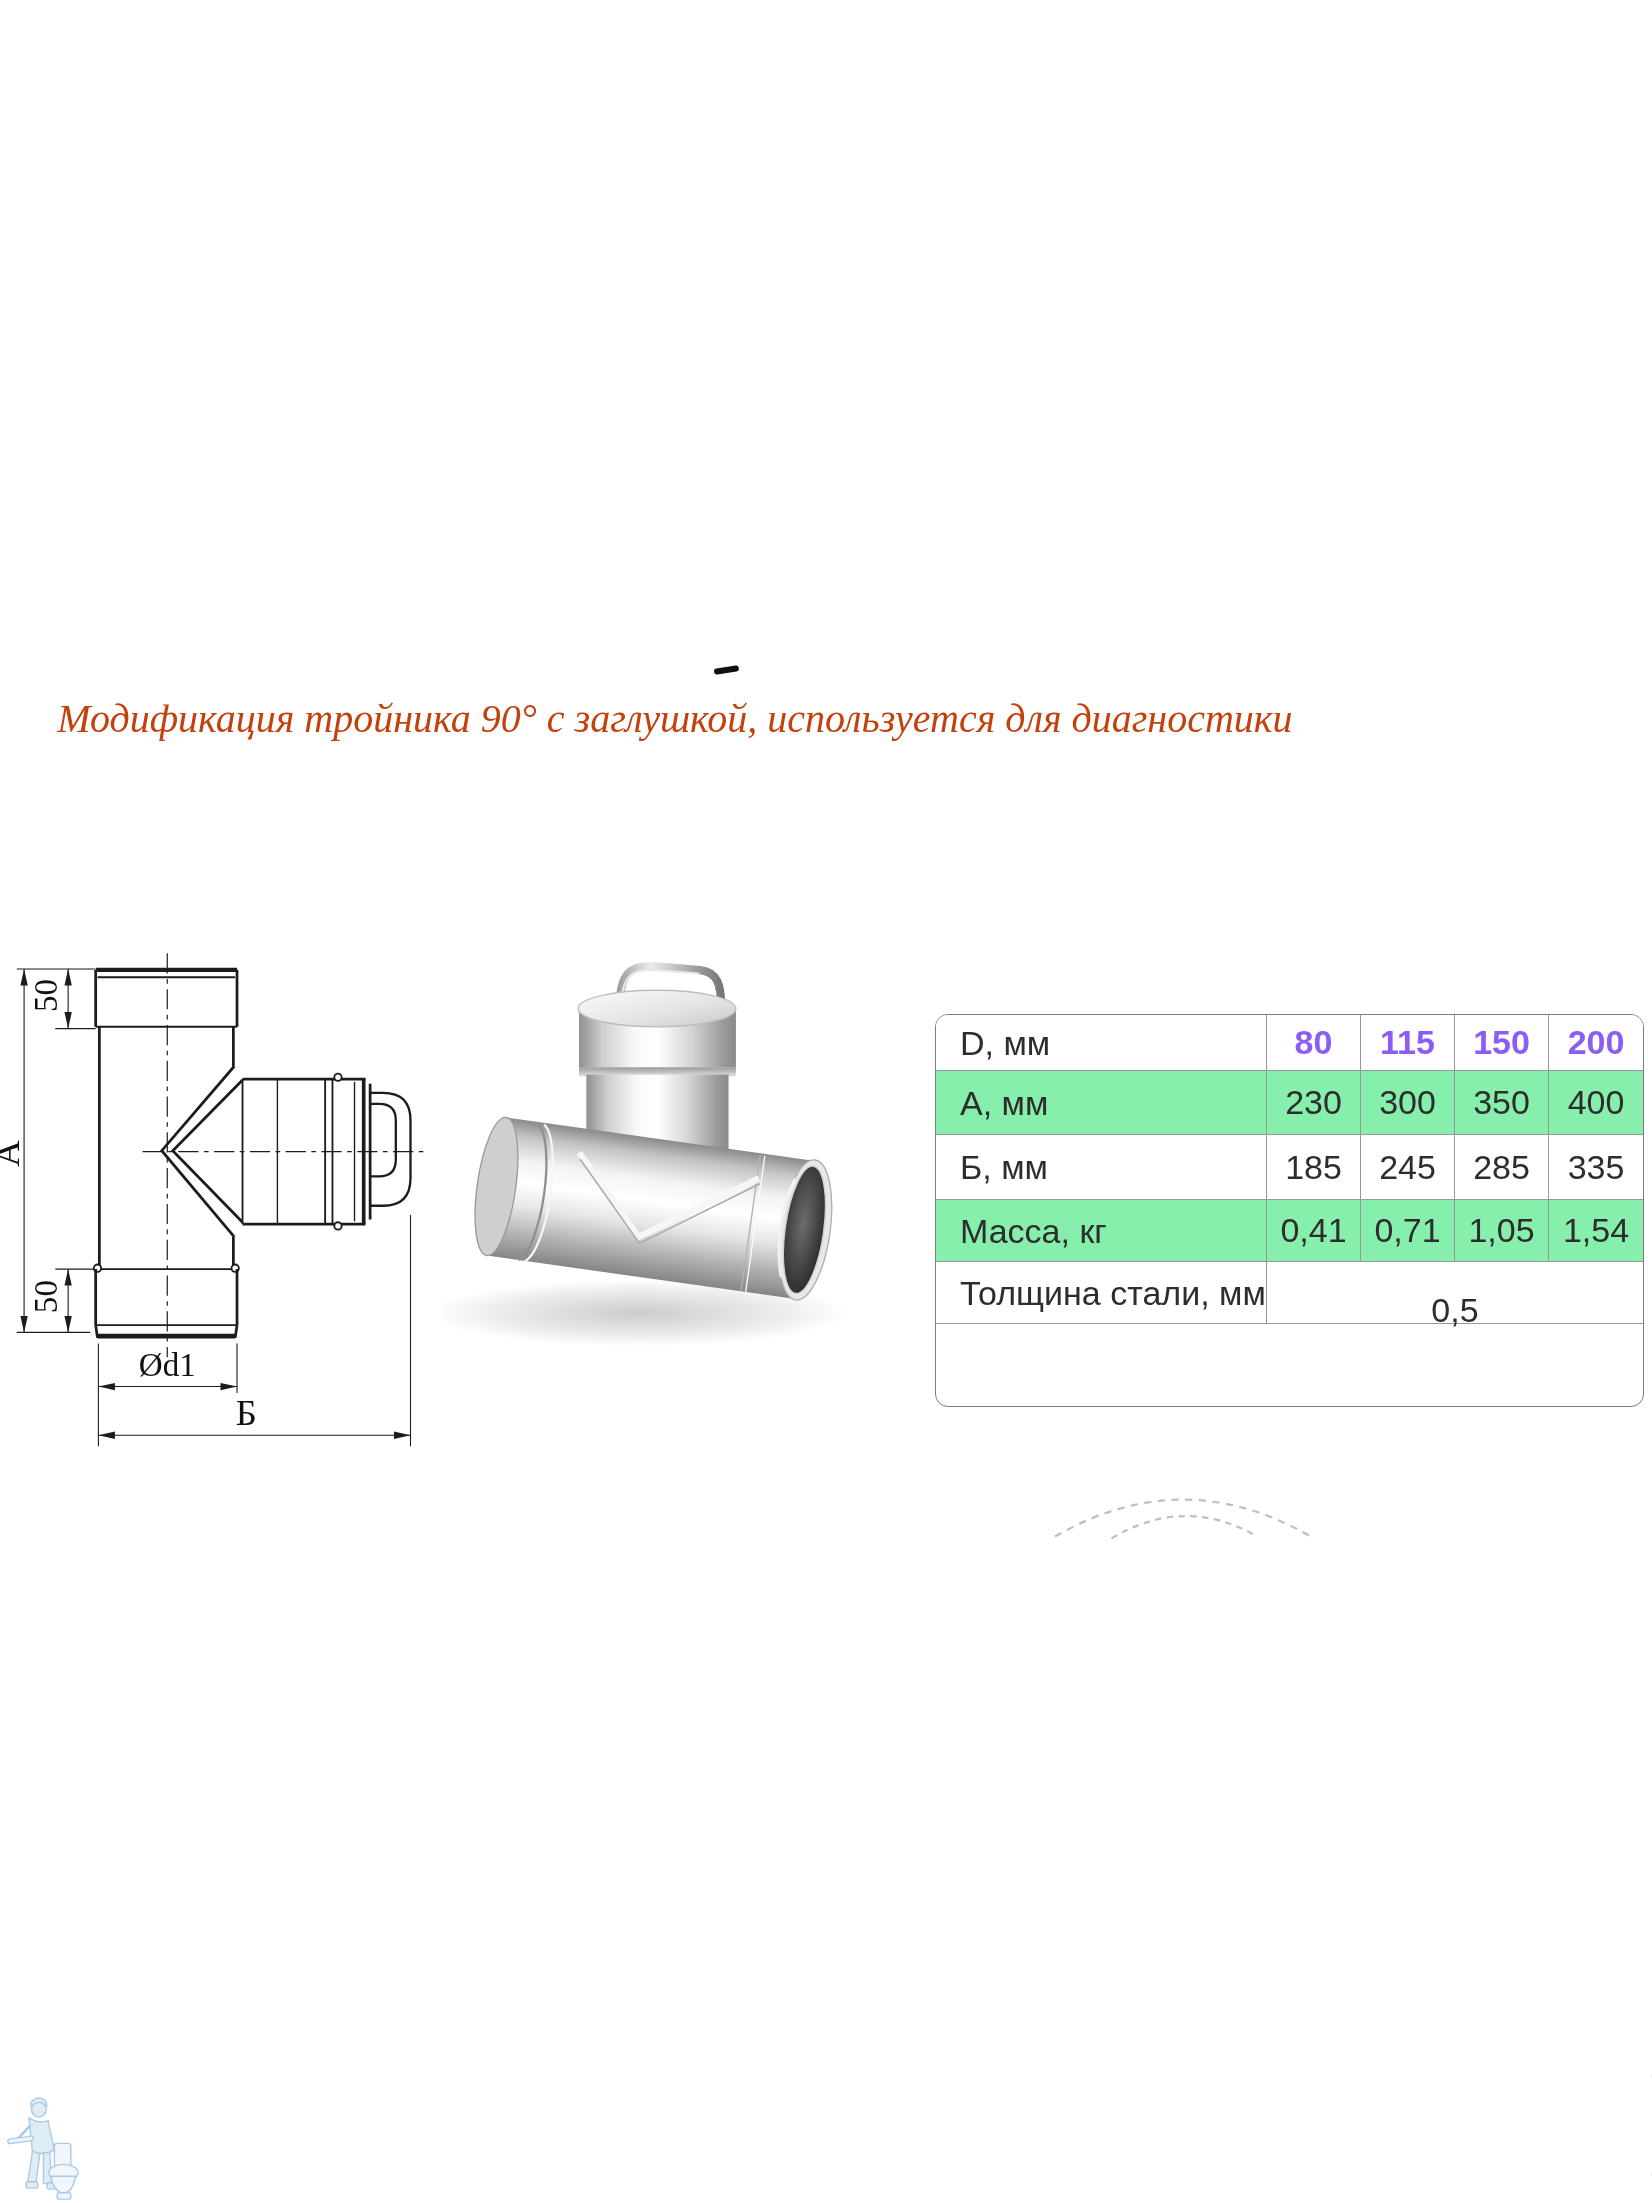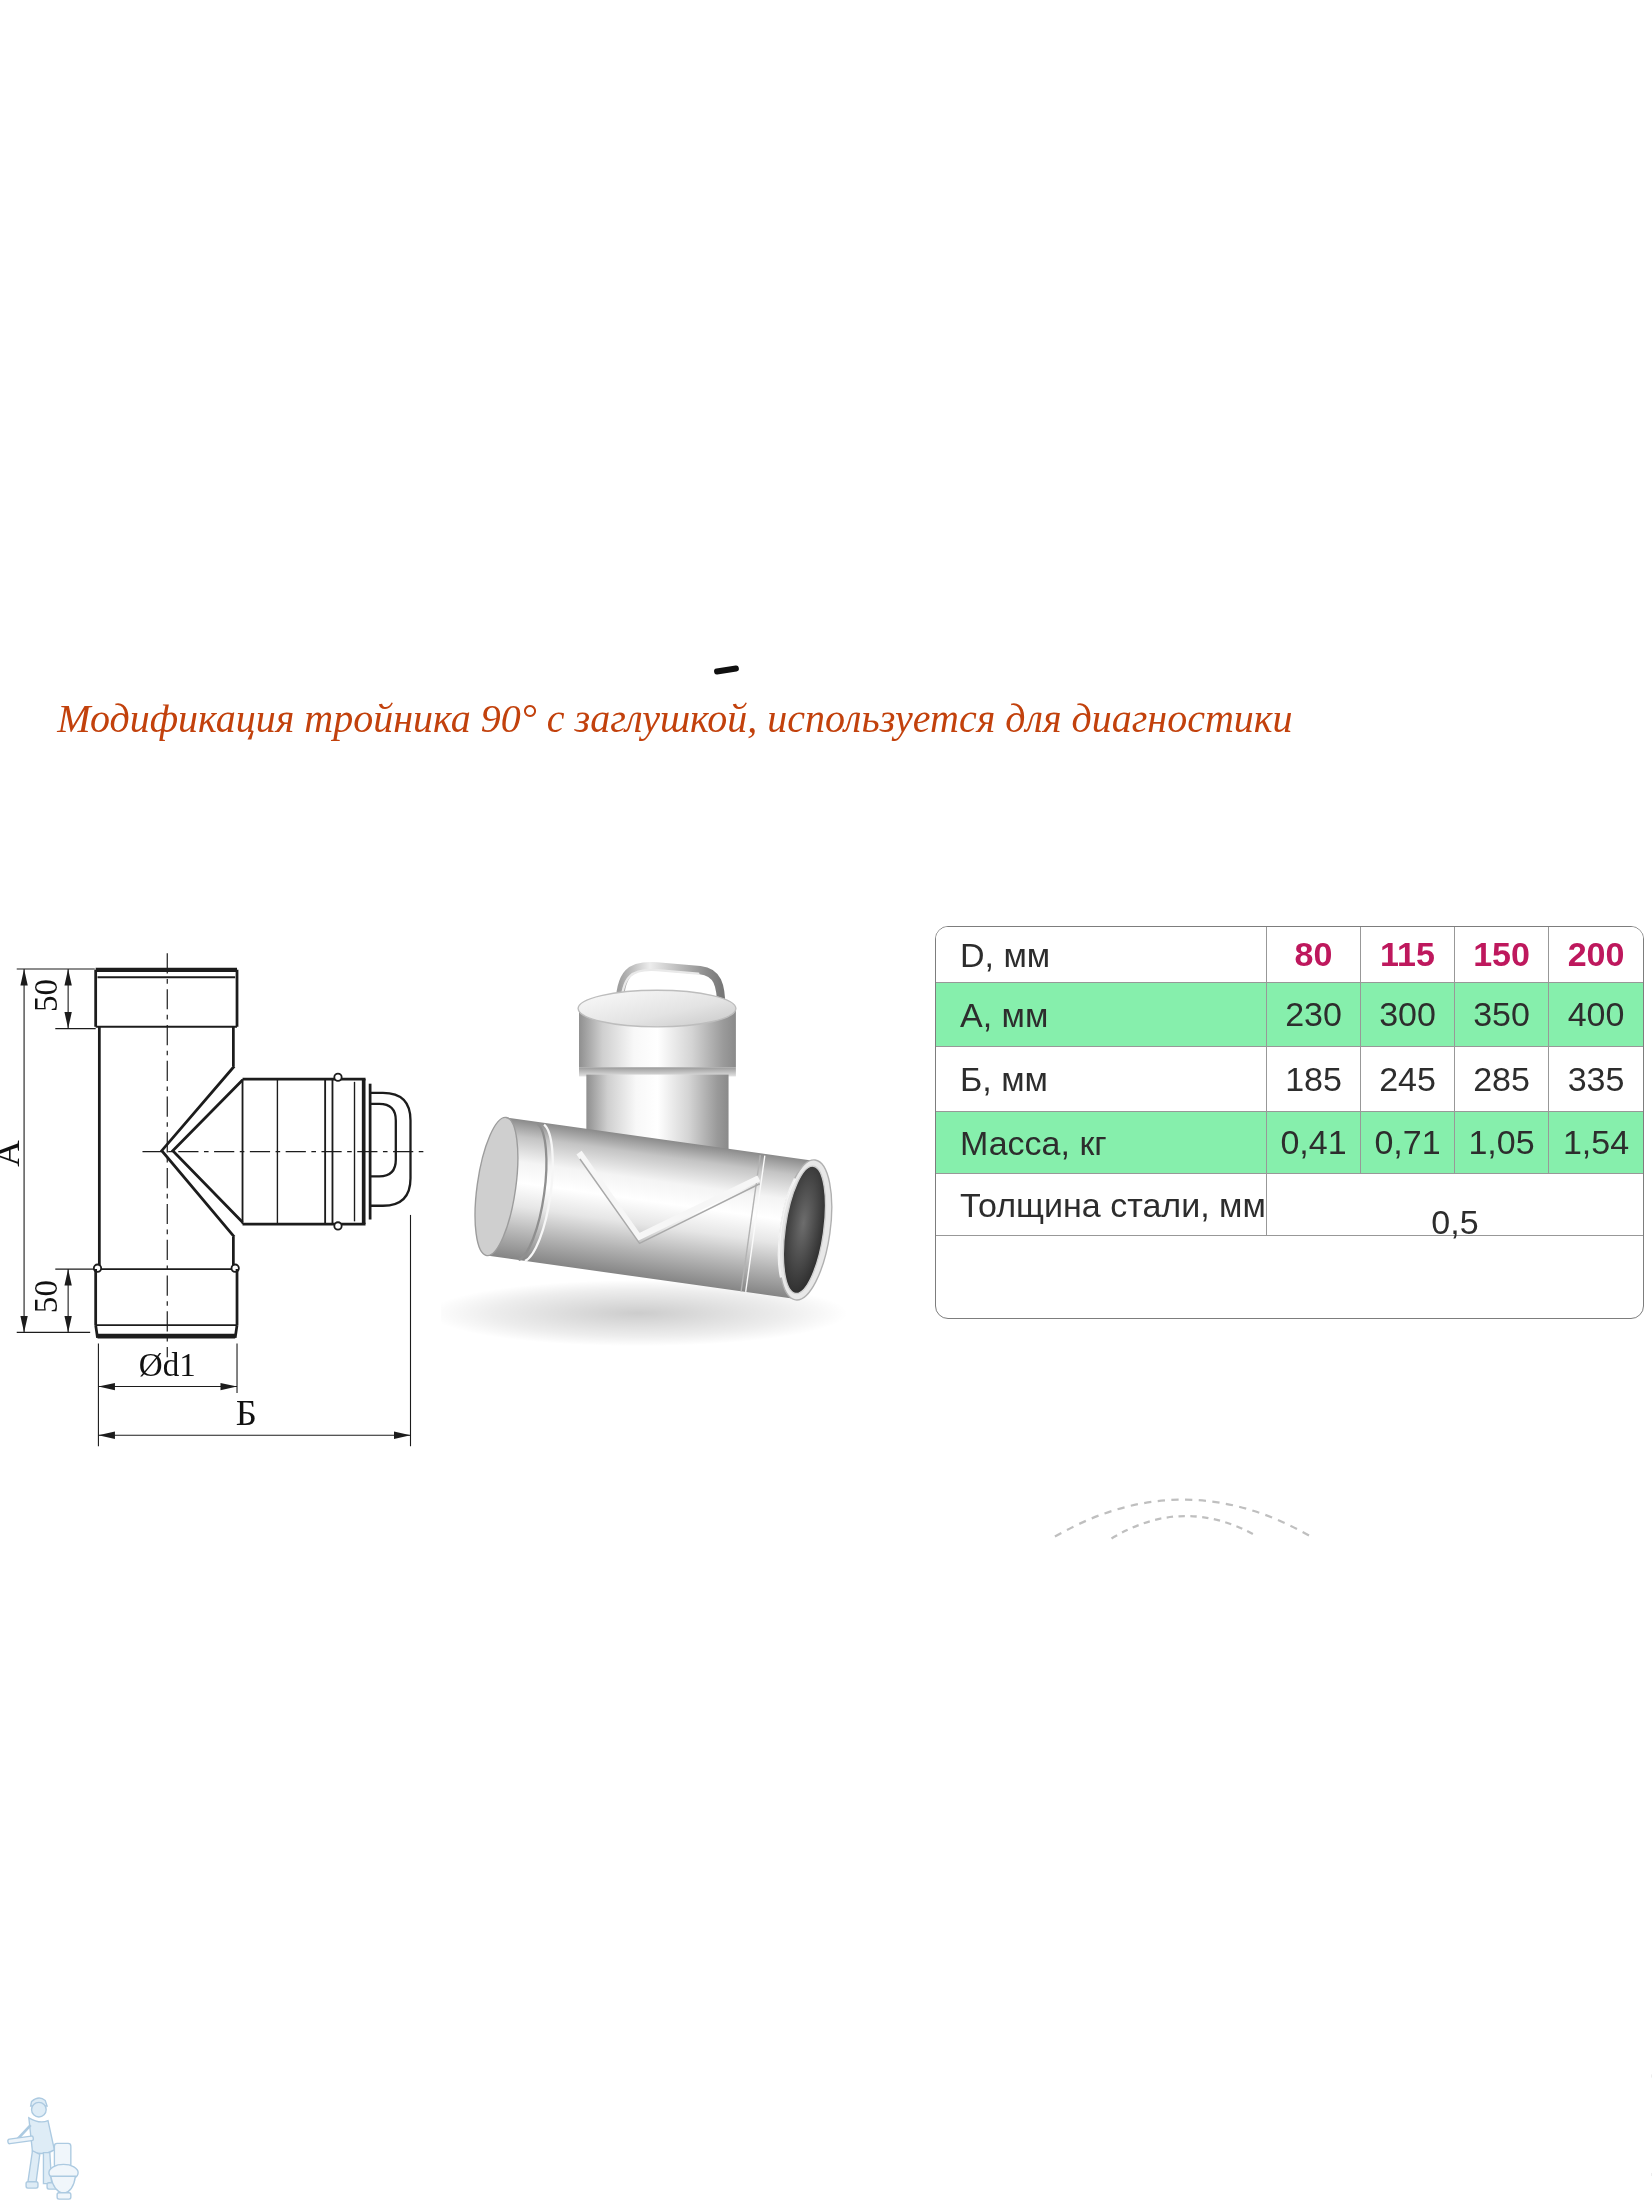--- a/index.html
+++ b/index.html
@@ -27,21 +27,21 @@
   
   .drawing-svg{position:absolute;left:0;top:946px;}
   .dim-text{
     font-family:"Liberation Serif", serif;
     fill:#111;
   }
   
   .photo-svg{position:absolute;left:441px;top:937px;}
   
   .spec-table{
-    position:absolute;left:935px;top:926px;
+    position:absolute;left:935px;top:1014px;
     width:709px;height:393px;
     box-sizing:border-box;
     border:1.8px solid #7d7d7d;
     border-radius:13px;
     overflow:hidden;
     display:grid;
     grid-template-columns:331px 1fr 1fr 1fr 1fr;
     grid-template-rows:56px 64px 65px 62px 62px 80px;
     color:#2d2d2d;
     font-size:34px;
@@ -51,21 +51,21 @@
     display:flex;align-items:center;justify-content:center;
     border-bottom:1.8px solid #989898;
     border-right:1.8px solid #989898;
     background:#fff;
   }
   .spec-table .label{justify-content:flex-start;padding-left:24px;line-height:40px;}
   .spec-table .gray{background:#86efac;}
   .spec-table .no-r{border-right:none;}
   .spec-table .no-b{border-bottom:none;}
   .spec-table .merged{grid-column:2 / 6;margin-top:36px;}
-  .spec-table .red{color:#be185d;font-weight:bold;}
+  .spec-table .red{color:#8b5cf6;font-weight:bold;}
   
   .arc-svg{position:absolute;left:1047px;top:1480px;opacity:.85;}
   
   .plumber-svg{position:absolute;left:5.5px;top:2094px;opacity:.85;}
   
   .wm-right{
     position:absolute;left:1648px;top:2200px;
     transform:rotate(-90deg);transform-origin:0 0;
     white-space:nowrap;
     font-size:23px;font-weight:bold;letter-spacing:2.8px;

